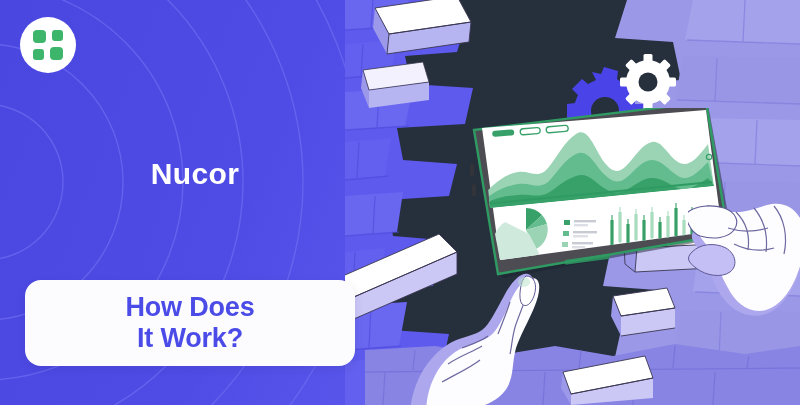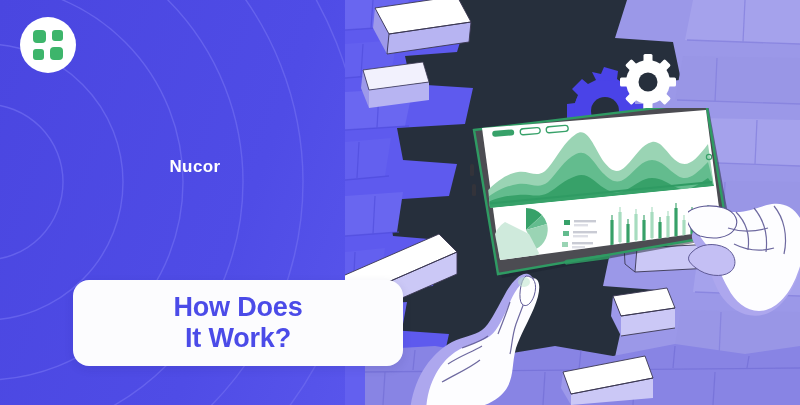--- a/index.html
+++ b/index.html
@@ -49,34 +49,34 @@
   .logo-sq.b { width:11px; height:11px; align-self:start; justify-self:end; border-radius:3px; }
   .logo-sq.c { width:11px; height:11px; align-self:end; border-radius:3px; }
   .logo-sq.d { border-radius:4px; }
 
   
   .brand {
     position:absolute;
     left:0; top:157px; width:390px;
     text-align:center;
     color:#FFFFFF;
-    font-size:17px;
+    font-size:30px;
     font-weight:bold;
     letter-spacing:0.4px;
   }
 
   
   .card {
     position:absolute;
     left:25px; top:280px;
     width:330px; height:86px;
     background:#FCFCFE;
     border-radius:16px;
     box-shadow:0 3px 10px rgba(30,28,90,0.10);
-    display:flex; align-items:center; justify-content:center;margin-left:48px;
+    display:flex; align-items:center; justify-content:center;
   }
   .card-title {
     color:#4B4BE8;
     font-size:27px;
     font-weight:bold;
     line-height:1.16;
     text-align:center;
     letter-spacing:-0.2px;
     white-space:pre-line;
   }

